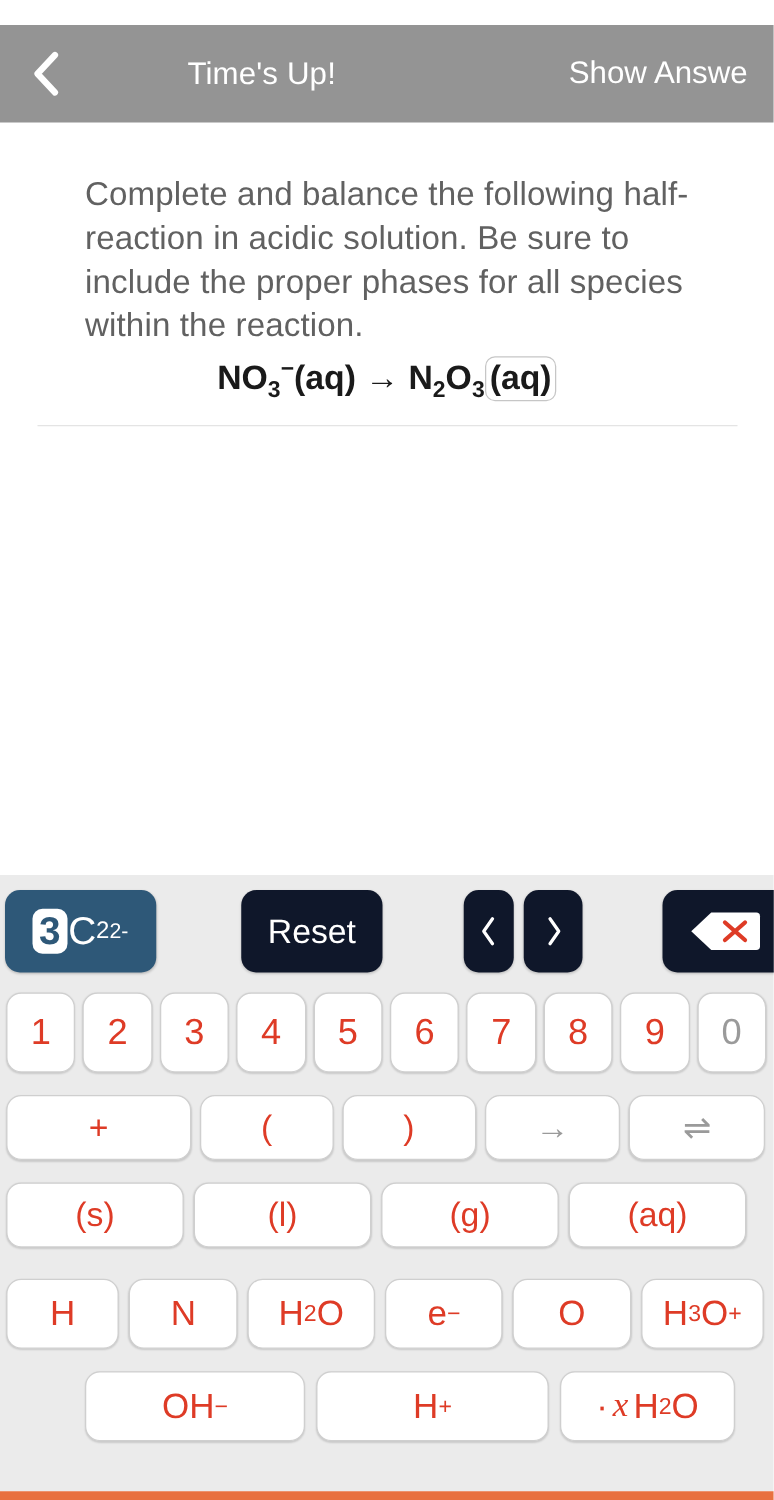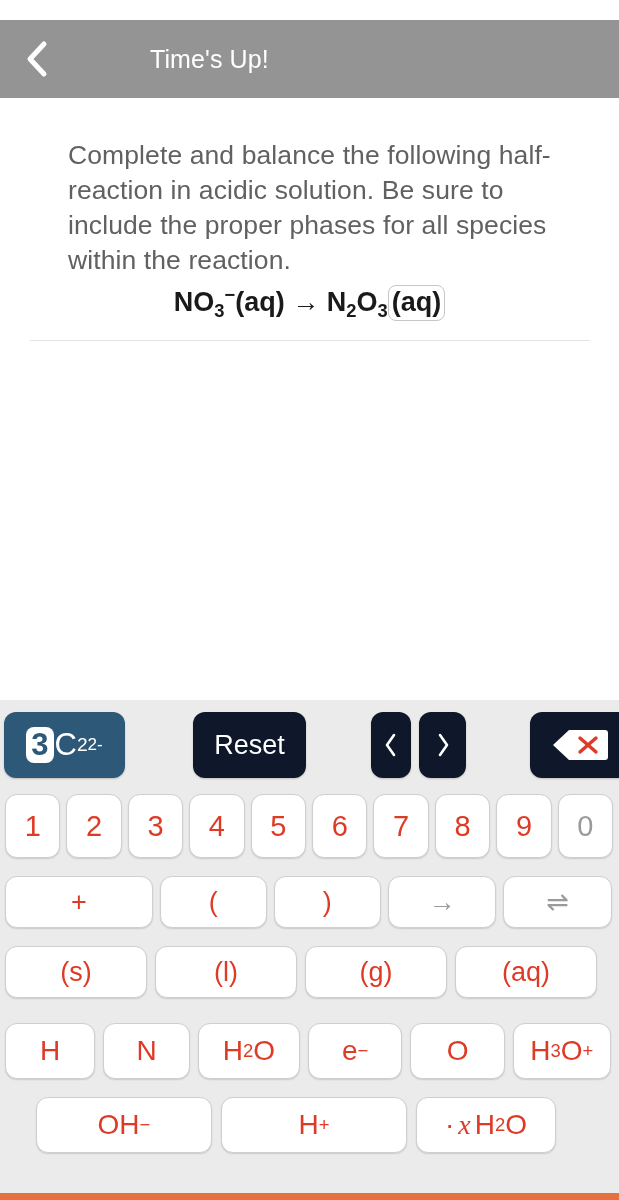--- a/index.html
+++ b/index.html
@@ -145,21 +145,21 @@
   .row5 { height: 62px; margin-top: 18px; padding-left: 5px; }
   .row5 .key { height: 56px; margin-right: 8px; font-size: 28px; }
   .k-h  { width: 92px; }
   .k-n  { width: 88px; }
   .k-h2o{ width: 104px; }
   .k-e  { width: 96px; }
   .k-o  { width: 96px; }
   .k-h3o{ width: 100px; }
 
   
-  .row6 { height: 62px; margin-top: 12px; padding-left: 36px; }
+  .row6 { height: 62px; margin-top: 12px; padding-left: 68px; }
   .row6 .key { height: 56px; margin-right: 9px; font-size: 28px; }
   .k-oh { width: 176px; }
   .k-hplus { width: 186px; }
   .k-hydrate { width: 140px; font-size: 26px; }
   .k-hydrate .ital { font-style: italic; font-family: "Liberation Serif", serif; margin: 0 4px 0 2px; }
   .k-hydrate .dot { margin-right: 2px; }
 
   .bottom-bar {
     position:absolute; left:0; top: 1193px;
     width: 619px; height: 7px;
@@ -171,20 +171,21 @@
 
 <div id="app">
 
   <div class="header">
     <div class="back-btn">
       <svg class="chev" width="26" height="40" viewBox="0 0 26 40">
         <polyline points="20,5 6,20 20,35" fill="none" stroke="#ffffff" stroke-width="5" stroke-linecap="round" stroke-linejoin="round"></polyline>
       </svg>
     </div>
     <div class="header-title">Time's Up!</div>
+    <div class="show-answer">Show Answe</div>
   </div>
 
   <div class="content">
     <div class="question">Complete and balance the following half-reaction in acidic solution. Be sure to include the proper phases for all species within the reaction.</div>
 
     <div class="equation">
       <span><span>NO</span><sub>3</sub><sup>−</sup><span>(aq)</span></span>
       <span>→</span>
       <span><span>N</span><sub>2</sub><span>O</span><sub>3</sub></span><span class="tok-box">(aq)</span>
     </div>

